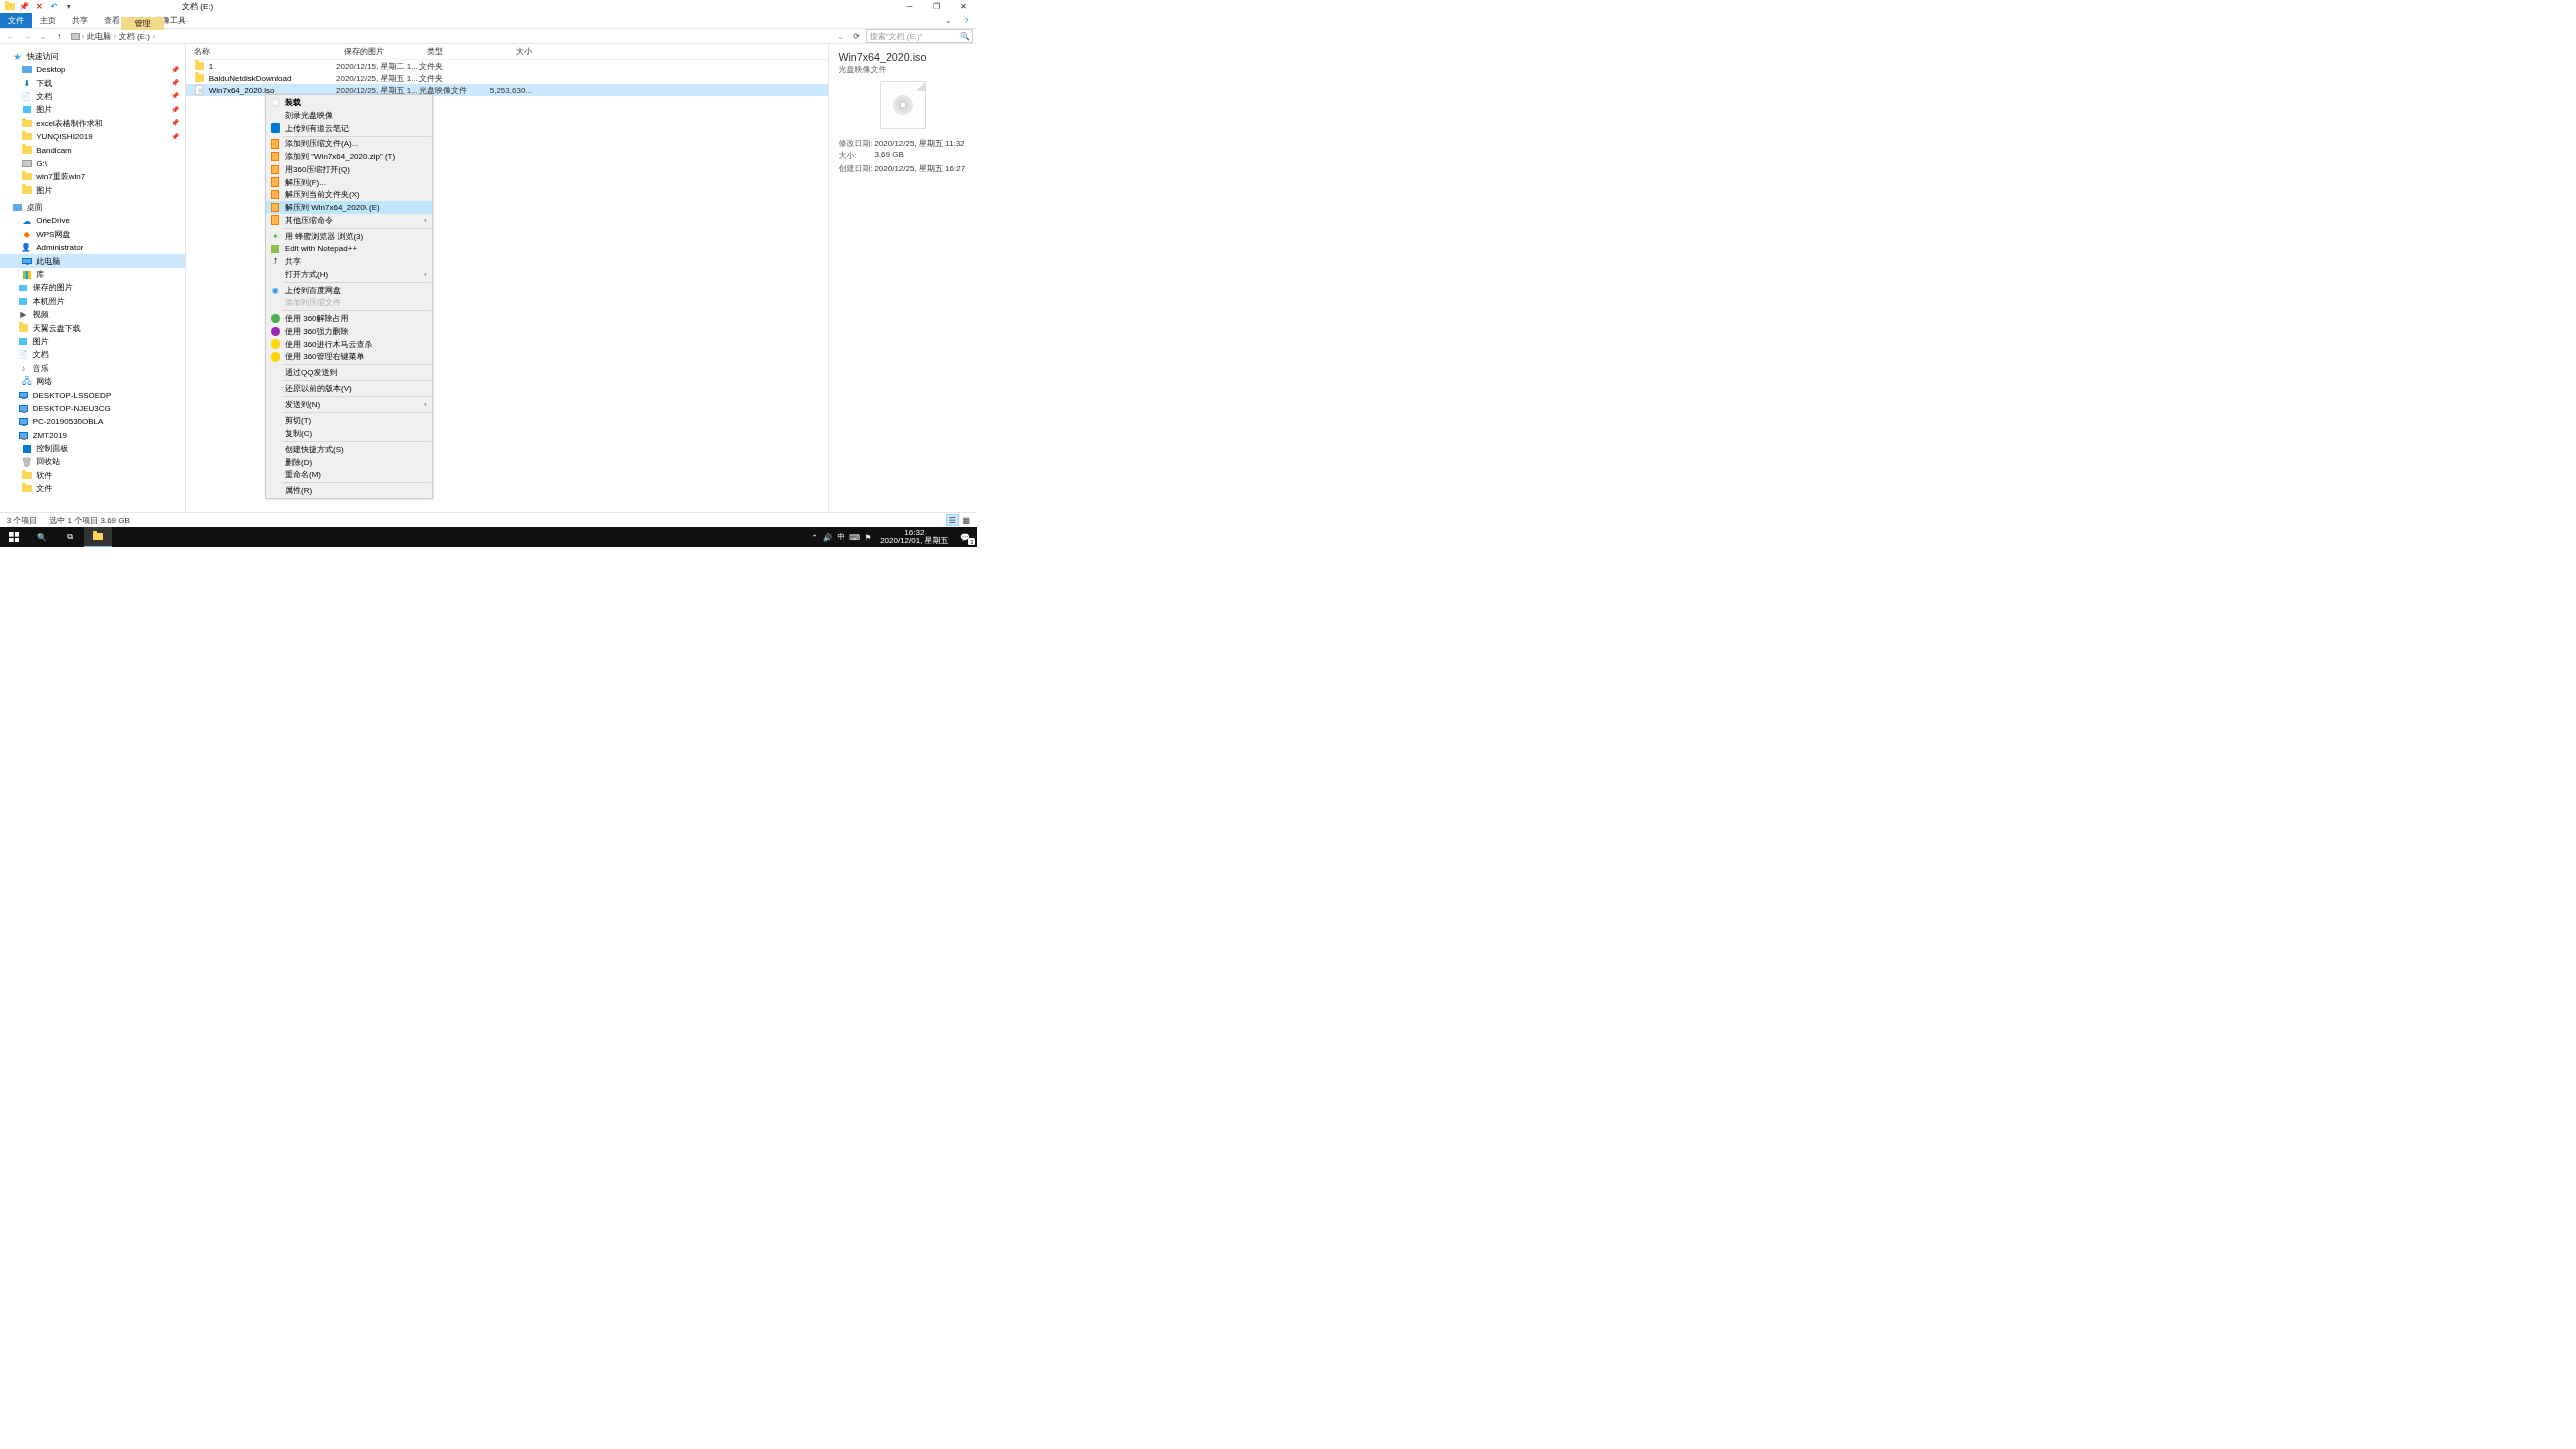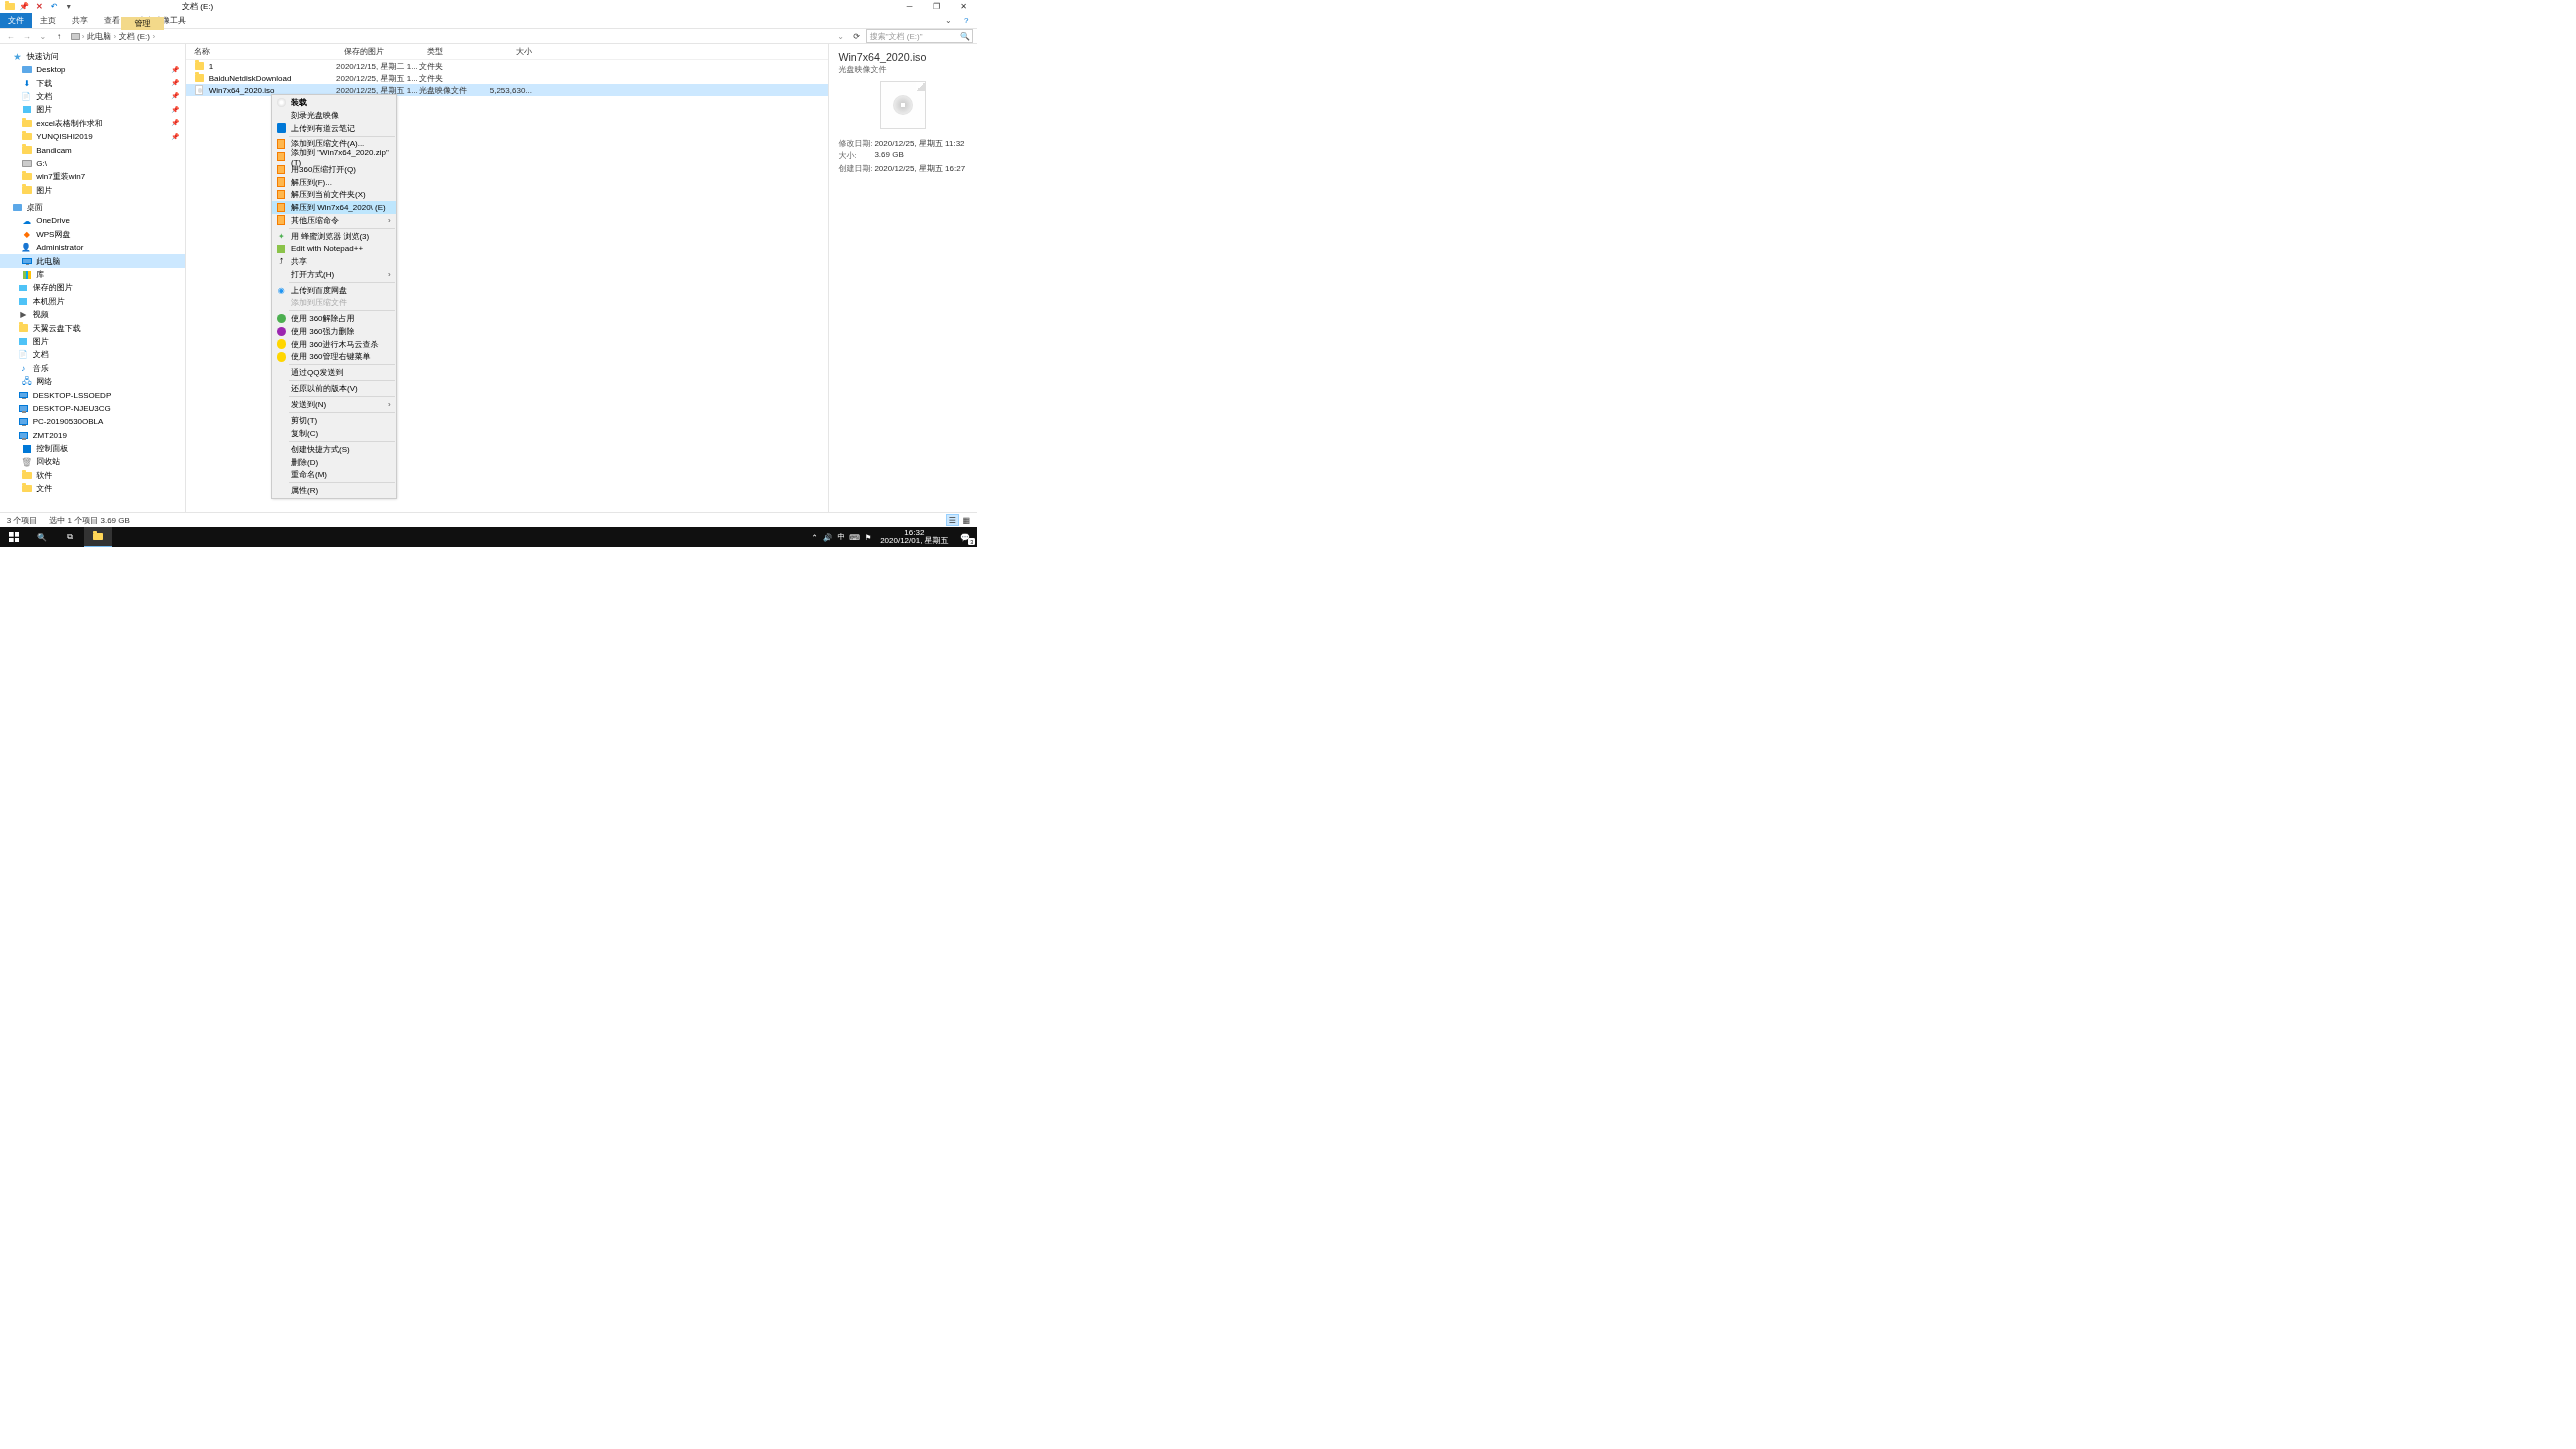--- a/index.html
+++ b/index.html
@@ -49,21 +49,21 @@
 .file-icon{width:10.7px;height:10.7px;display:flex;align-items:center;justify-content:center}
 .details-pane{width:149px;border-left:0.7px solid #e5e5e5;padding:6.7px 9.4px}
 .dp-title{font-size:10.7px;color:#333;margin-bottom:1.3px}
 .dp-type{color:#666;margin-bottom:5.4px}
 .dp-thumb{width:46px;height:48px;border:0.7px solid #ddd;margin:5.4px auto 9.4px;display:flex;align-items:center;justify-content:center;background:#fefefe;position:relative}
 .dp-thumb::before{content:"";position:absolute;top:0;right:0;width:9.4px;height:9.4px;background:linear-gradient(135deg,#fff 50%,#ddd 50%)}
 .dp-disc{width:20px;height:20px;border-radius:50%;background:radial-gradient(circle,#fff 15%,#d0d0d0 16%,#e8e8e8 60%,#ccc 100%)}
 .dp-meta{display:grid;grid-template-columns:36px 1fr;row-gap:1.3px;font-size:7.4px}
 .dp-meta-k{color:#666}
 .dp-meta-v{color:#333}
-.ctx-menu{position:absolute;left:271px;top:94px;width:126px;background:#f0f0f0;border:0.7px solid #ccc;box-shadow:1.3px 1.3px 2.7px rgba(0,0,0,.2);z-index:100;padding:1.3px 0}
+.ctx-menu{position:absolute;left:265px;top:94px;width:168px;background:#f0f0f0;border:0.7px solid #ccc;box-shadow:1.3px 1.3px 2.7px rgba(0,0,0,.2);z-index:100;padding:1.3px 0}
 .ctx-item{height:12.7px;display:flex;align-items:center;padding-left:19px;position:relative;color:#000}
 .ctx-item.highlighted{background:#bee6fd}
 .ctx-item.disabled{color:#aaa}
 .ctx-item.bold{font-weight:600}
 .ctx-icon{position:absolute;left:4px;width:10.7px;height:10.7px;display:flex;align-items:center;justify-content:center}
 .ctx-arrow{position:absolute;right:5.4px;color:#555}
 .ctx-sep{height:0.7px;background:#d7d7d7;margin:1.3px 1.3px 1.3px 17.4px}
 .status-bar{height:14.8px;border-top:0.7px solid #e5e5e5;display:flex;align-items:center;padding:0 6.7px;gap:12px;color:#333;position:absolute;bottom:20px;left:0;right:0}
 .status-view{position:absolute;right:4px;display:flex;gap:0.7px}
 .status-view-btn{width:13.4px;height:12px;border:0.7px solid transparent;display:flex;align-items:center;justify-content:center}

